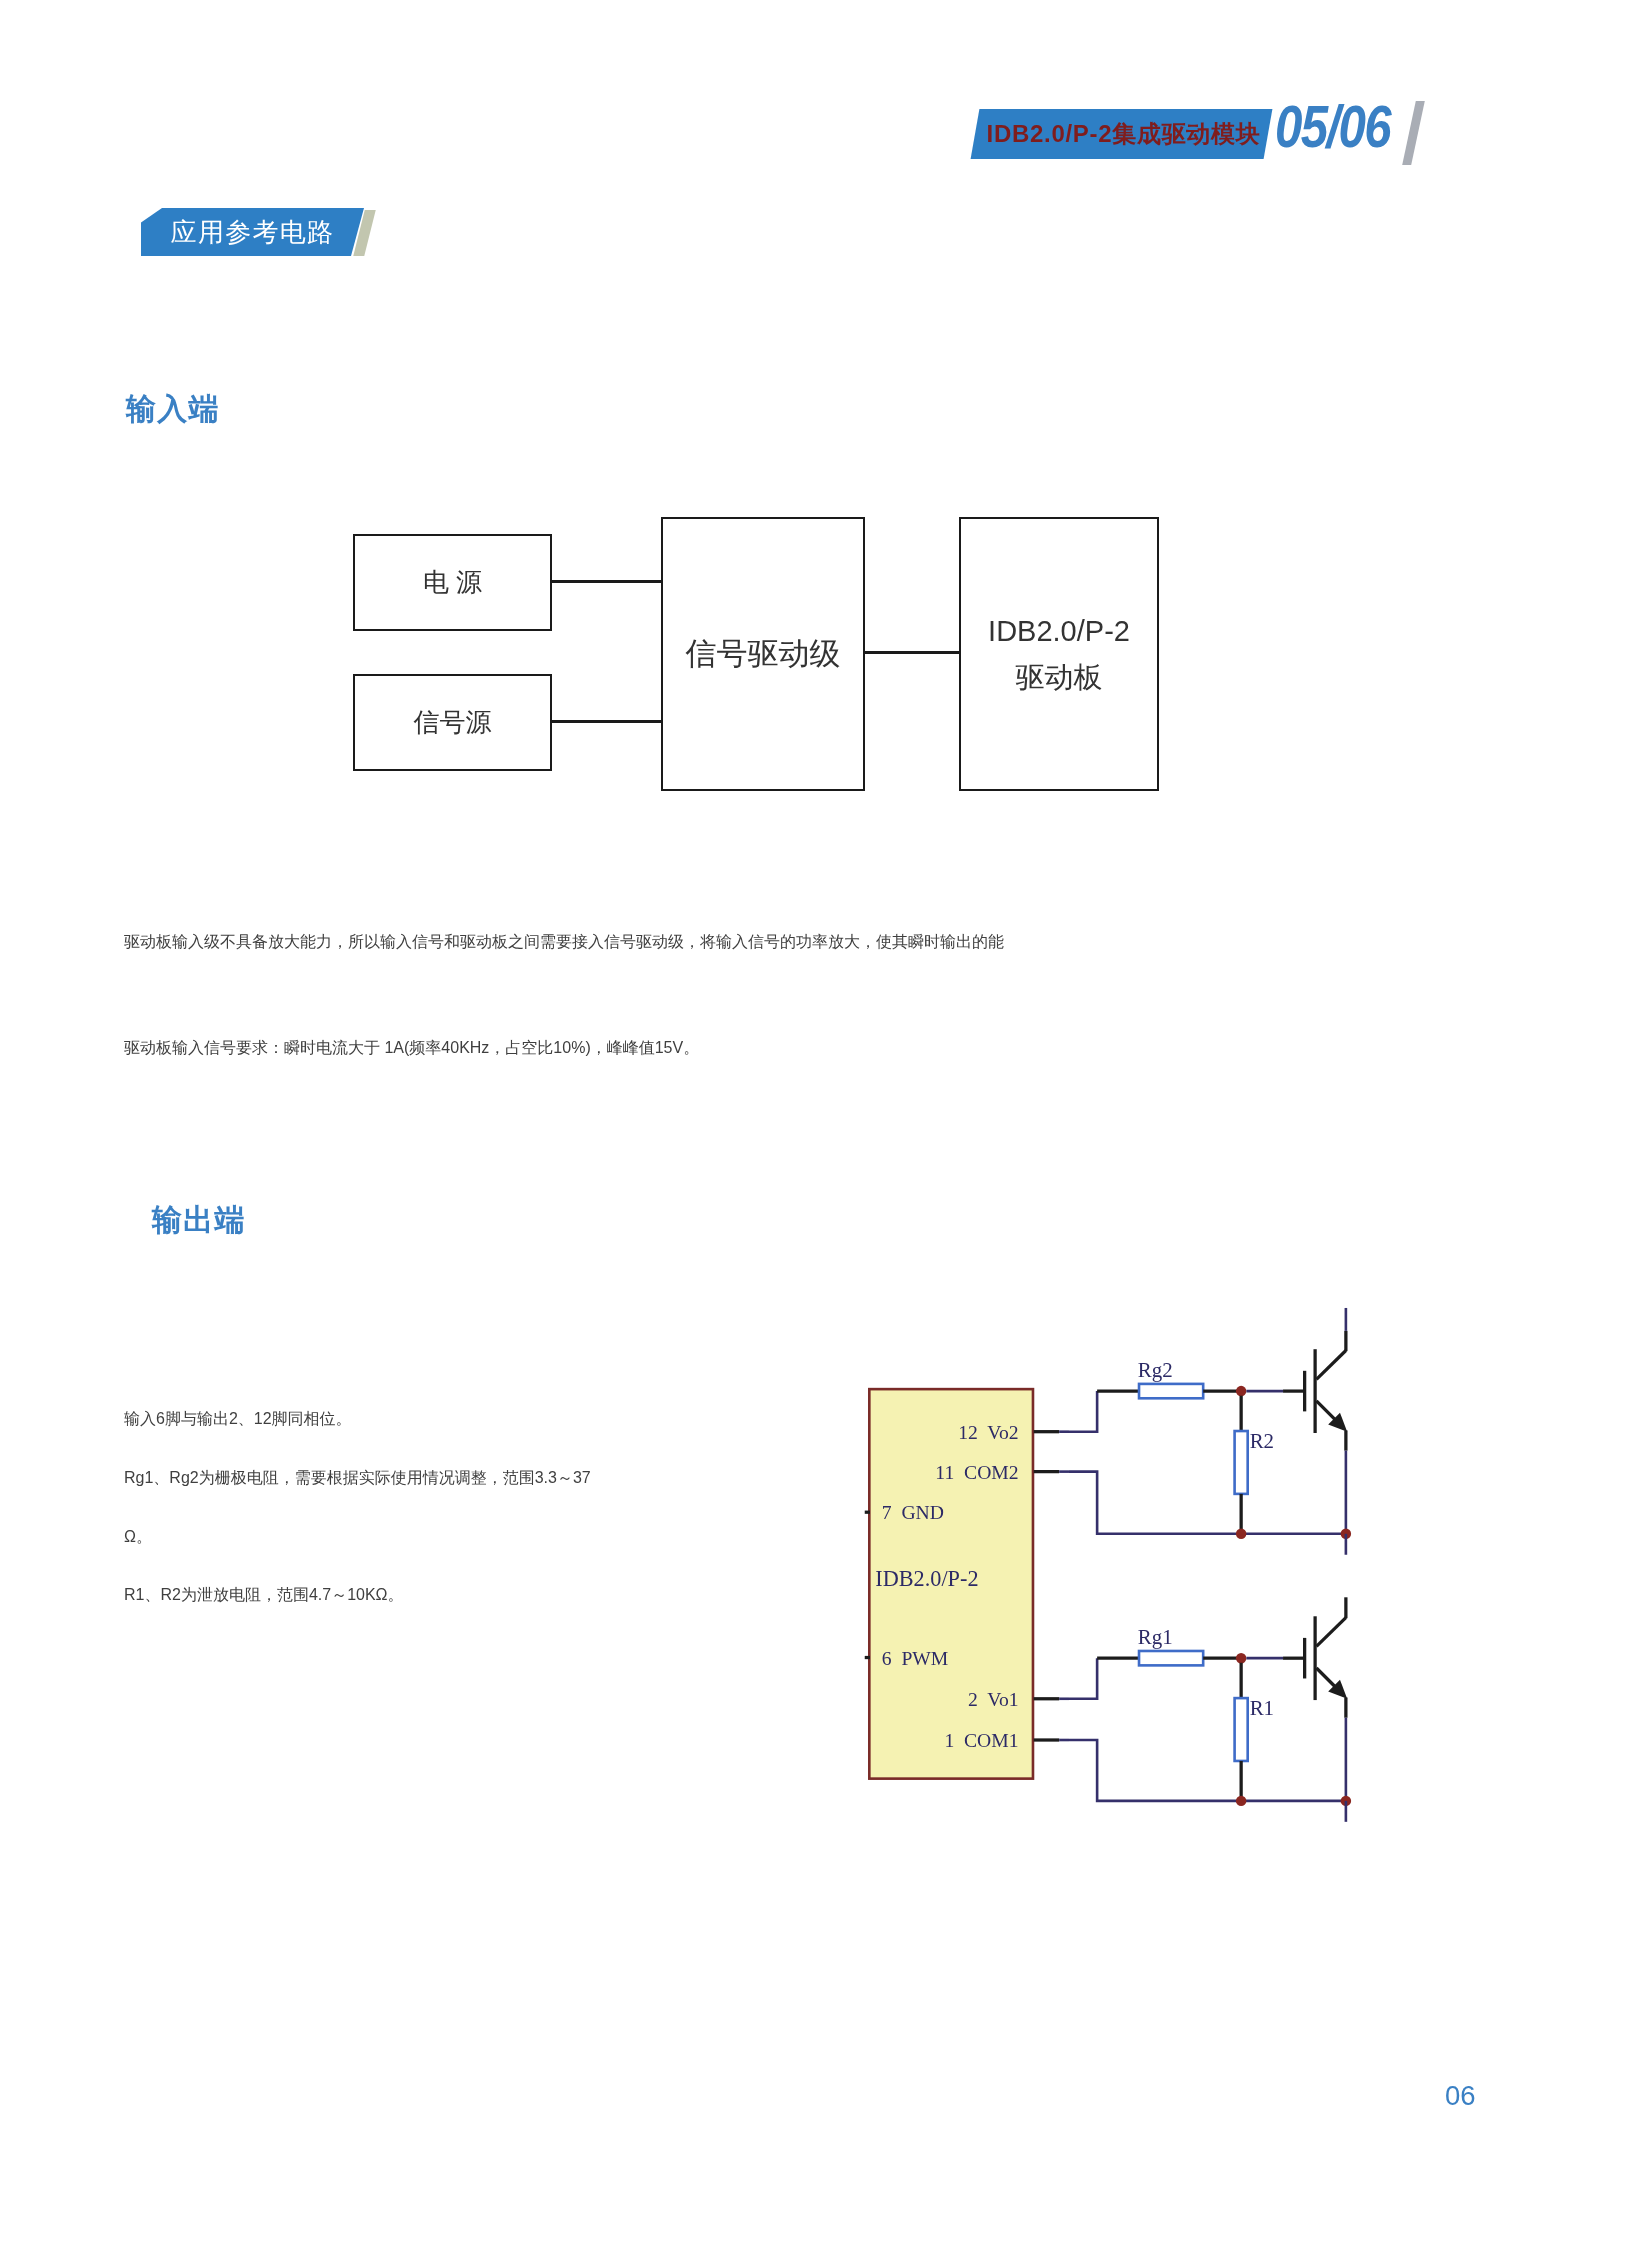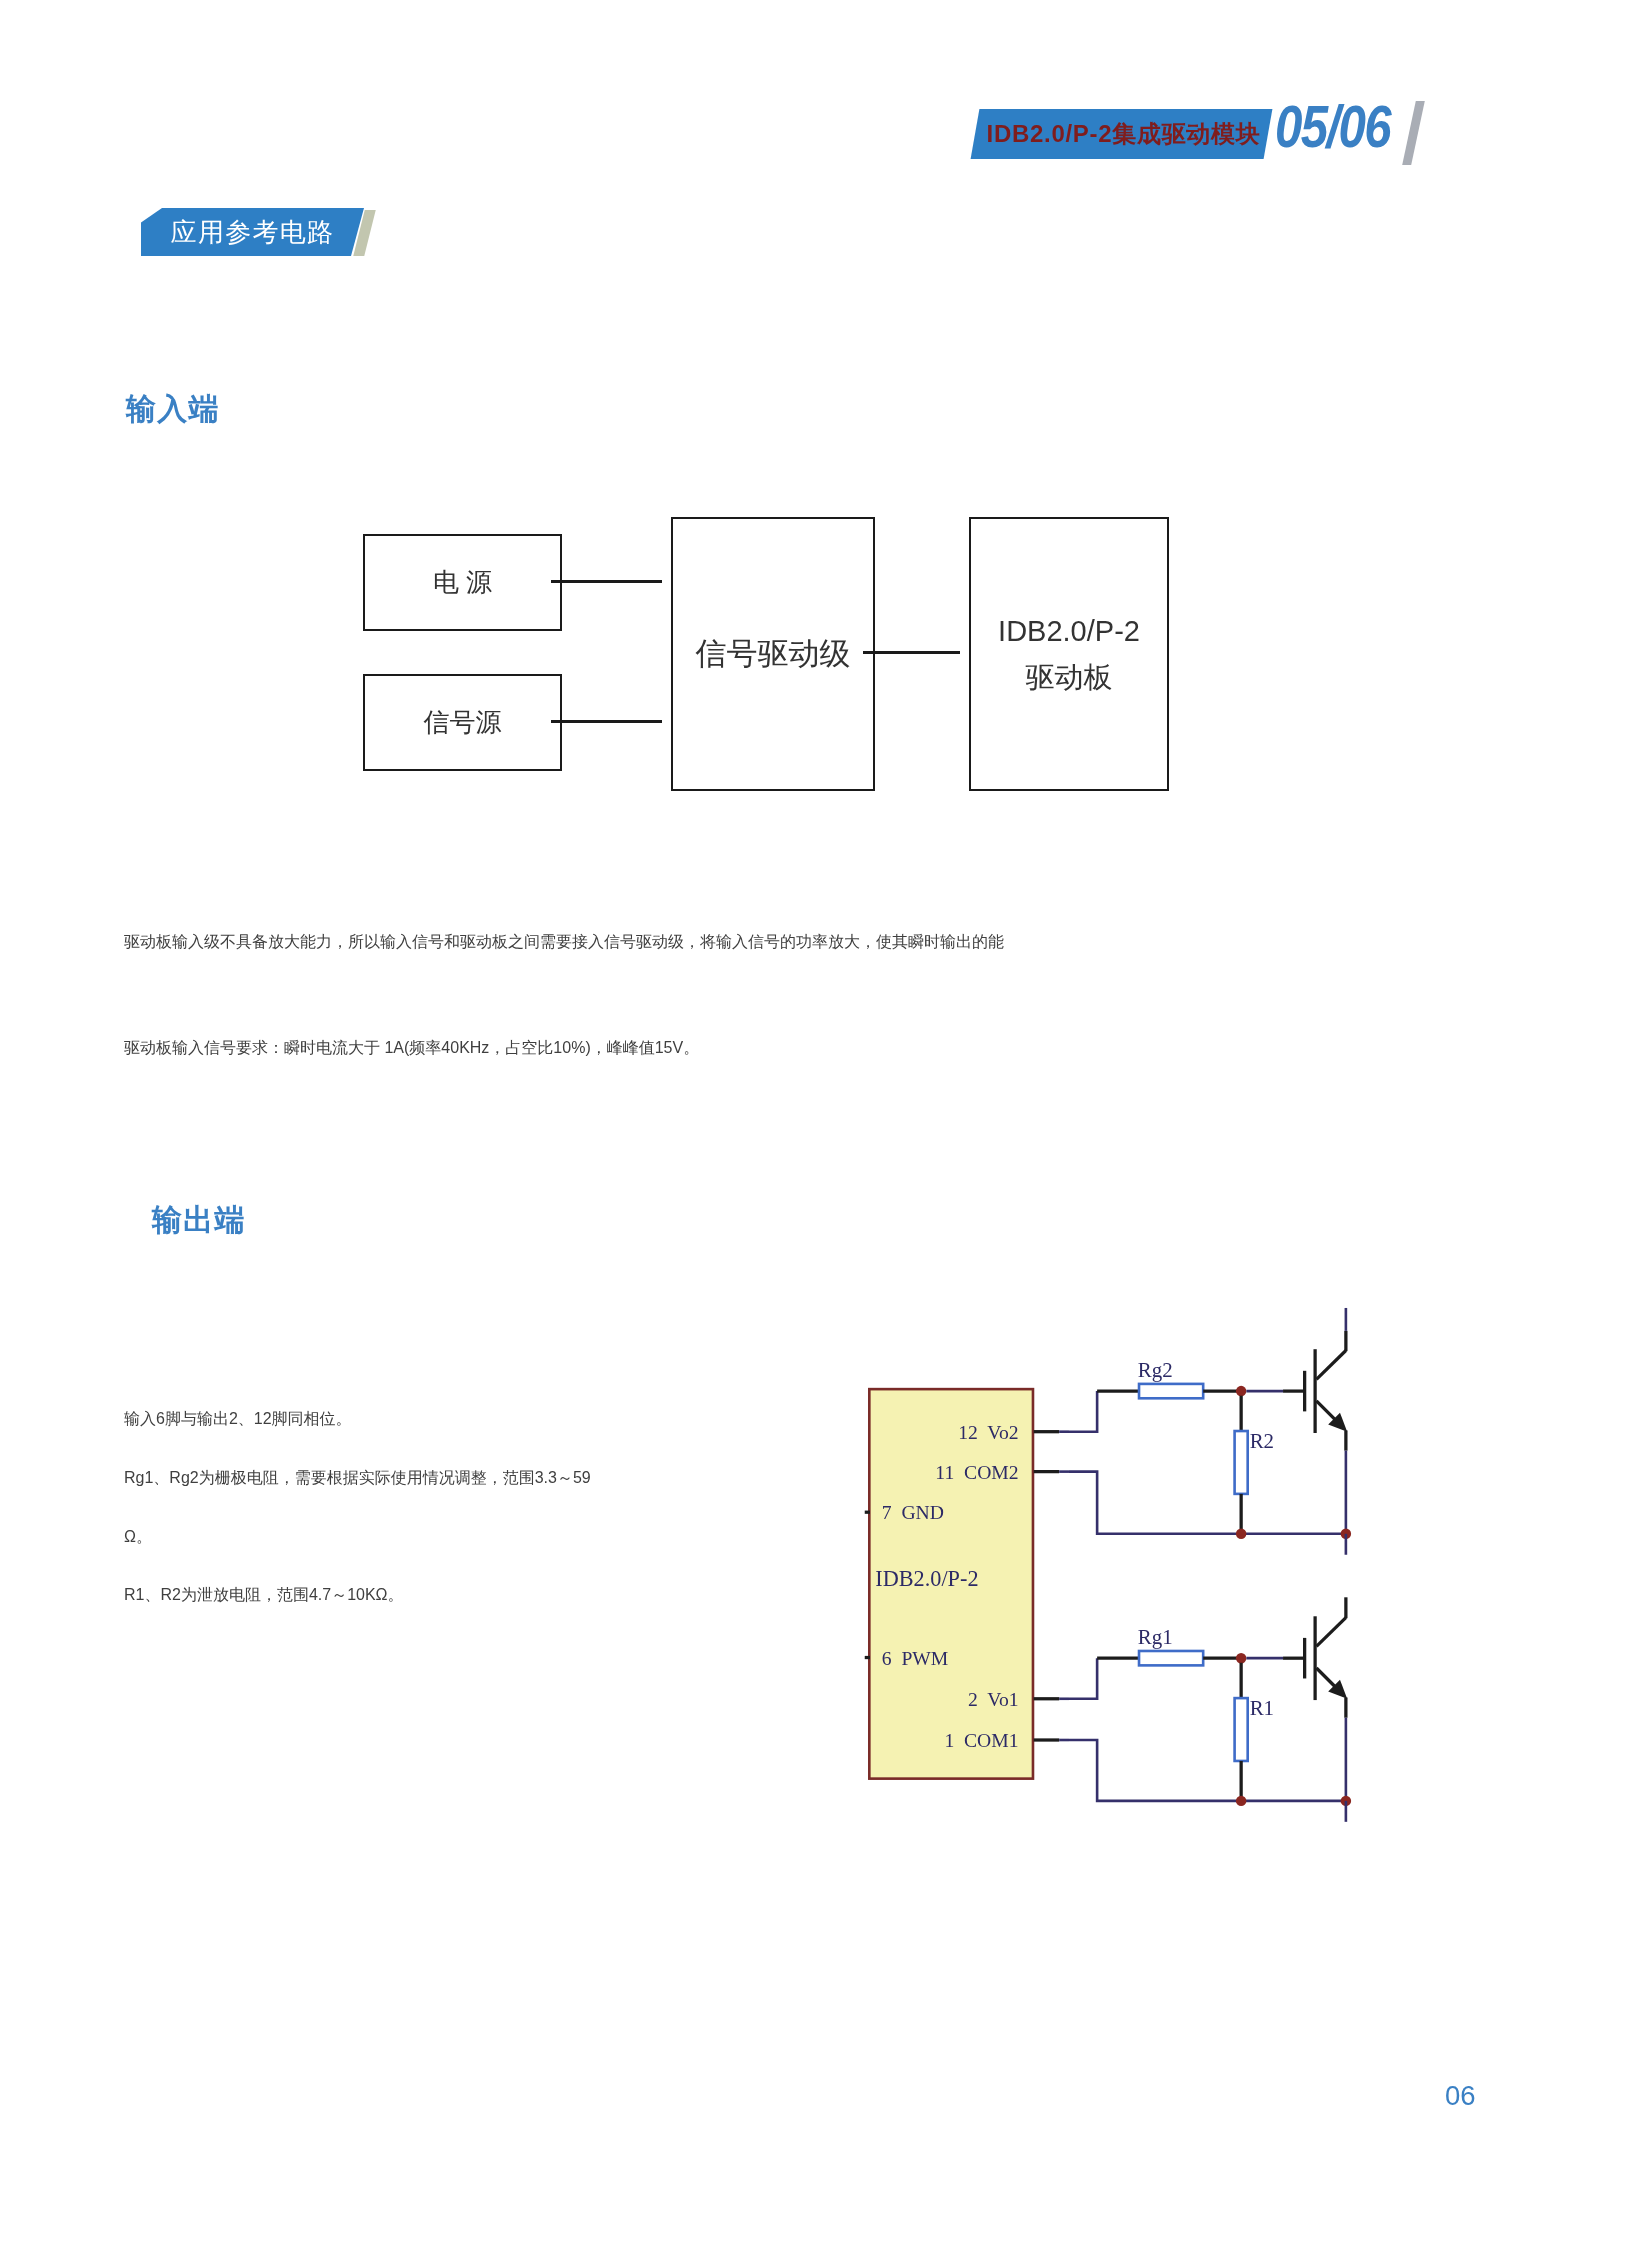--- a/index.html
+++ b/index.html
@@ -30,21 +30,21 @@
             background:var(--header-blue);
             clip-path:polygon(0 14.4px,21px 0,223px 0,210px 48px,0 48px);
             display:flex;align-items:center;justify-content:center;}
   .badge span{color:#fff;font-size:26px;letter-spacing:1.3px;}
 
   
   .sec-h{position:absolute;left:126px;color:var(--accent);font-size:30px;font-weight:bold;letter-spacing:1.3px;}
 
   
   .blk{position:absolute;border:2.6px solid #1a1a1a;background:#fff;display:flex;
-       align-items:center;justify-content:center;text-align:center;color:#333;margin-left:10px;}
+       align-items:center;justify-content:center;text-align:center;color:#333;}
   .conn{position:absolute;height:2.6px;background:#1a1a1a;}
 
   
   .para{position:absolute;left:124px;color:var(--text);font-size:16px;white-space:nowrap;}
 
   
   #circuit{position:absolute;left:0;top:0;}
   #circuit text{font-family:"Liberation Serif",serif;fill:var(--pin-text);}
   #circuit .pin{white-space:pre;}
 
@@ -86,21 +86,21 @@
   <div class="conn" style="left:551px;top:580px;width:111px;"></div>
   <div class="conn" style="left:551px;top:720px;width:111px;"></div>
   <div class="conn" style="left:863px;top:651px;width:97px;"></div>
 
   <div class="para" style="top:932px;">驱动板输入级不具备放大能力，所以输入信号和驱动板之间需要接入信号驱动级，将输入信号的功率放大，使其瞬时输出的能</div>
   <div class="para" style="top:1038px;">驱动板输入信号要求：瞬时电流大于 1A(频率40KHz，占空比10%)，峰峰值15V。</div>
 
   <div class="sec-h" style="top:1200px;margin-left:26px;">输出端</div>
 
   <div class="para" style="top:1409px;">输入6脚与输出2、12脚同相位。</div>
-  <div class="para" style="top:1468px;">Rg1、Rg2为栅极电阻，需要根据实际使用情况调整，范围3.3～59</div>
+  <div class="para" style="top:1468px;">Rg1、Rg2为栅极电阻，需要根据实际使用情况调整，范围3.3～37</div>
   <div class="para" style="top:1527px;">Ω。</div>
   <div class="para" style="top:1585px;">R1、R2为泄放电阻，范围4.7～10KΩ。</div>
 
   <svg id="circuit" width="1647" height="2250" viewBox="0 0 2516 3437">
 
     <rect x="1328" y="2122" width="250" height="595" style="fill:var(--chip-fill);stroke:var(--chip-border);" stroke-width="4"></rect>
     <text class="pin" x="1556" y="2198" font-size="30" text-anchor="end">12  Vo2</text>
     <text class="pin" x="1556" y="2259" font-size="30" text-anchor="end">11  COM2</text>
     <text class="pin" x="1347" y="2321" font-size="30">7  GND</text>
     <text class="pin" x="1347" y="2543" font-size="30">6  PWM</text>

